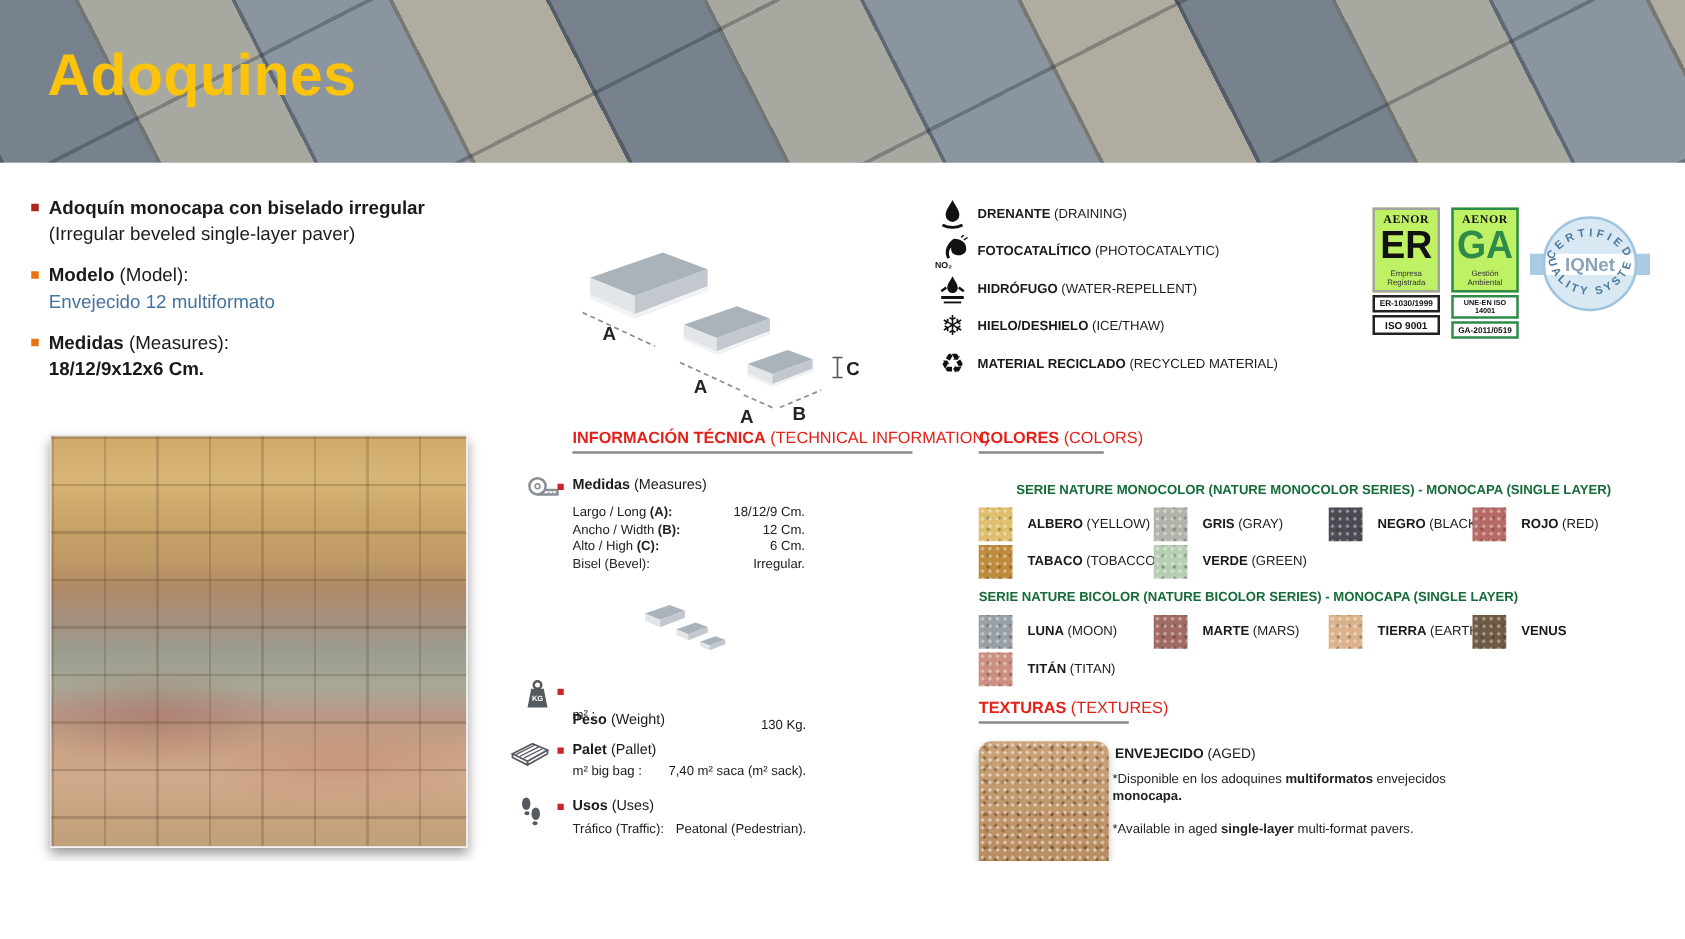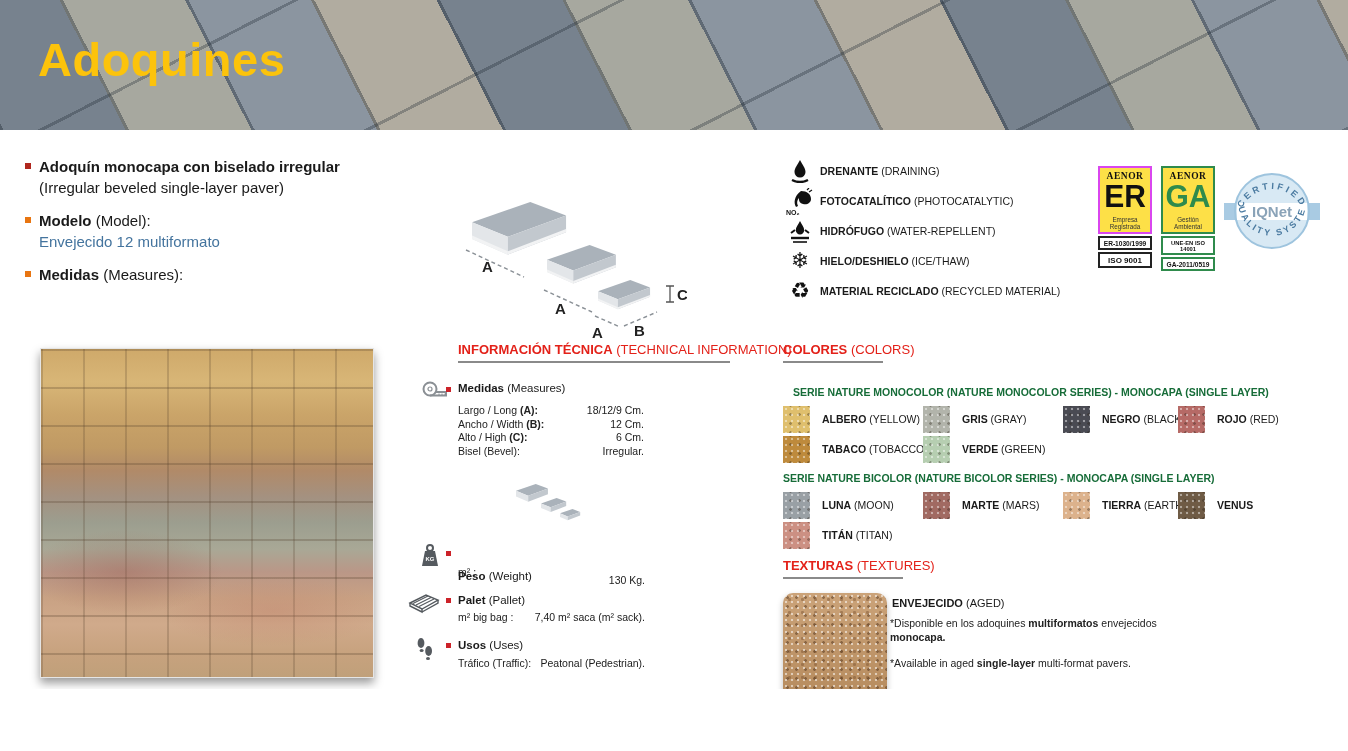--- a/index.html
+++ b/index.html
@@ -57,33 +57,33 @@
   .sq{position:absolute;width:5px;height:5px;background:#CC2229;}
   .sec-head{position:absolute;font-size:11.5px;white-space:nowrap;}
   .sec-head b{font-weight:bold;}
   .rows{position:absolute;font-size:10.5px;line-height:13.5px;}
   .trow{display:flex;justify-content:space-between;}
   .trow .k{color:#222;}
   .trow .k b{font-weight:bold;}
   .trow .v{text-align:right;}
 
   
-  .features{position:absolute;left:786px;top:156px;width:330px;}
+  .features{position:absolute;left:748px;top:156px;width:330px;}
   .feat{display:flex;align-items:center;height:30px;}
   .feat .ic{width:28px;display:flex;justify-content:center;align-items:center;flex:none;}
   .feat .lbl{font-size:10.5px;margin-left:6px;white-space:nowrap;}
   .feat .lbl b{font-weight:bold;}
   .glyph{font-size:22px;line-height:22px;color:#111;}
   .no2wrap{position:relative;width:26px;height:26px;}
   .no2wrap .no2{position:absolute;left:-1px;bottom:-2px;font-size:7px;font-weight:bold;color:#111;}
 
   
   .certs{position:absolute;left:1098px;top:166px;display:flex;align-items:flex-start;}
   .aenor{width:54px;text-align:center;margin-right:9px;}
-  .aenor .main{border:2px solid #d946ef;background:#fde047;padding:3px 0 2px;}
+  .aenor .main{border:2px solid #a3a3a3;background:#bef264;padding:3px 0 2px;}
   .aenor.ga .main{border-color:#2F8B4C;}
   .aenor .brand{font-family:"Liberation Serif",serif;font-size:9.5px;font-weight:bold;letter-spacing:.5px;color:#111;}
   .aenor .logo{font-size:30px;font-weight:bold;line-height:32px;color:#111;transform:scaleY(1.05);}
   .aenor.ga .logo{color:#2F8B4C;}
   .aenor .cap{font-size:6.3px;line-height:7px;color:#333;margin-top:3px;}
   .aenor .codebox{border:2px solid #222;margin-top:2px;font-size:6.6px;font-weight:bold;padding:1.5px 0;color:#111;}
   .aenor.ga .codebox{border-color:#2F8B4C;font-size:5.8px;}
   .aenor .codebox.second{font-size:8px;}
   .aenor.ga .codebox.second{font-size:6.6px;}
 
@@ -132,20 +132,21 @@
     <div class="pi">
       <span class="bullet bullet-orange"></span>
       <div><b>Modelo</b>
         <span>(Model):</span></div>
       <div class="l2blue">Envejecido 12 multiformato</div>
     </div>
     <div class="pi">
       <span class="bullet bullet-orange"></span>
       <div><b>Medidas</b>
         <span>(Measures):</span></div>
+      <div class="l2b">18/12/9x12x6 Cm.</div>
     </div>
   </section>
 
   <div class="photo"></div>
 
   <svg class="diagram" width="235" height="150" viewBox="0 0 235 150">
     <g transform="translate(20,12) scale(1.12)">
       <path class="face-top" d="M0,18 L52,0 L84,12 L32,31 Z"></path>
       <path class="face-left" d="M0,18 L32,31 L32,47 L0,33 Z"></path>
       <path class="face-right" d="M32,31 L84,12 L84,27 L32,47 Z"></path>
@@ -374,21 +375,21 @@
       </text>
     </svg>
   </div>
 
   <div class="sec-title" style="left: 783px; top: 342px; position: absolute;">
     <b>COLORES</b>
     <span class="en">(COLORS)</span>
     <div class="rule" style="width:100px;"></div>
   </div>
 
-  <div class="serie-head" style="left: 793px; top: 386px; position: absolute;">SERIE NATURE MONOCOLOR (NATURE MONOCOLOR SERIES) - MONOCAPA (SINGLE LAYER)</div>
+  <div class="serie-head" style="left: 813px; top: 386px; position: absolute;">SERIE NATURE MONOCOLOR (NATURE MONOCOLOR SERIES) - MONOCAPA (SINGLE LAYER)</div>
   <div class="swgrid" style="left: 783px; top: 404px; position: absolute;">
     <div class="swatch-item">
       <span class="sw" style="background-color: rgb(223, 191, 109);"></span>
       <span class="sw-lbl"><b>ALBERO</b> <span>(YELLOW)</span></span>
     </div>
     <div class="swatch-item">
       <span class="sw" style="background-color: rgb(178, 180, 171);"></span>
       <span class="sw-lbl"><b>GRIS</b> <span>(GRAY)</span></span>
     </div>
     <div class="swatch-item">

